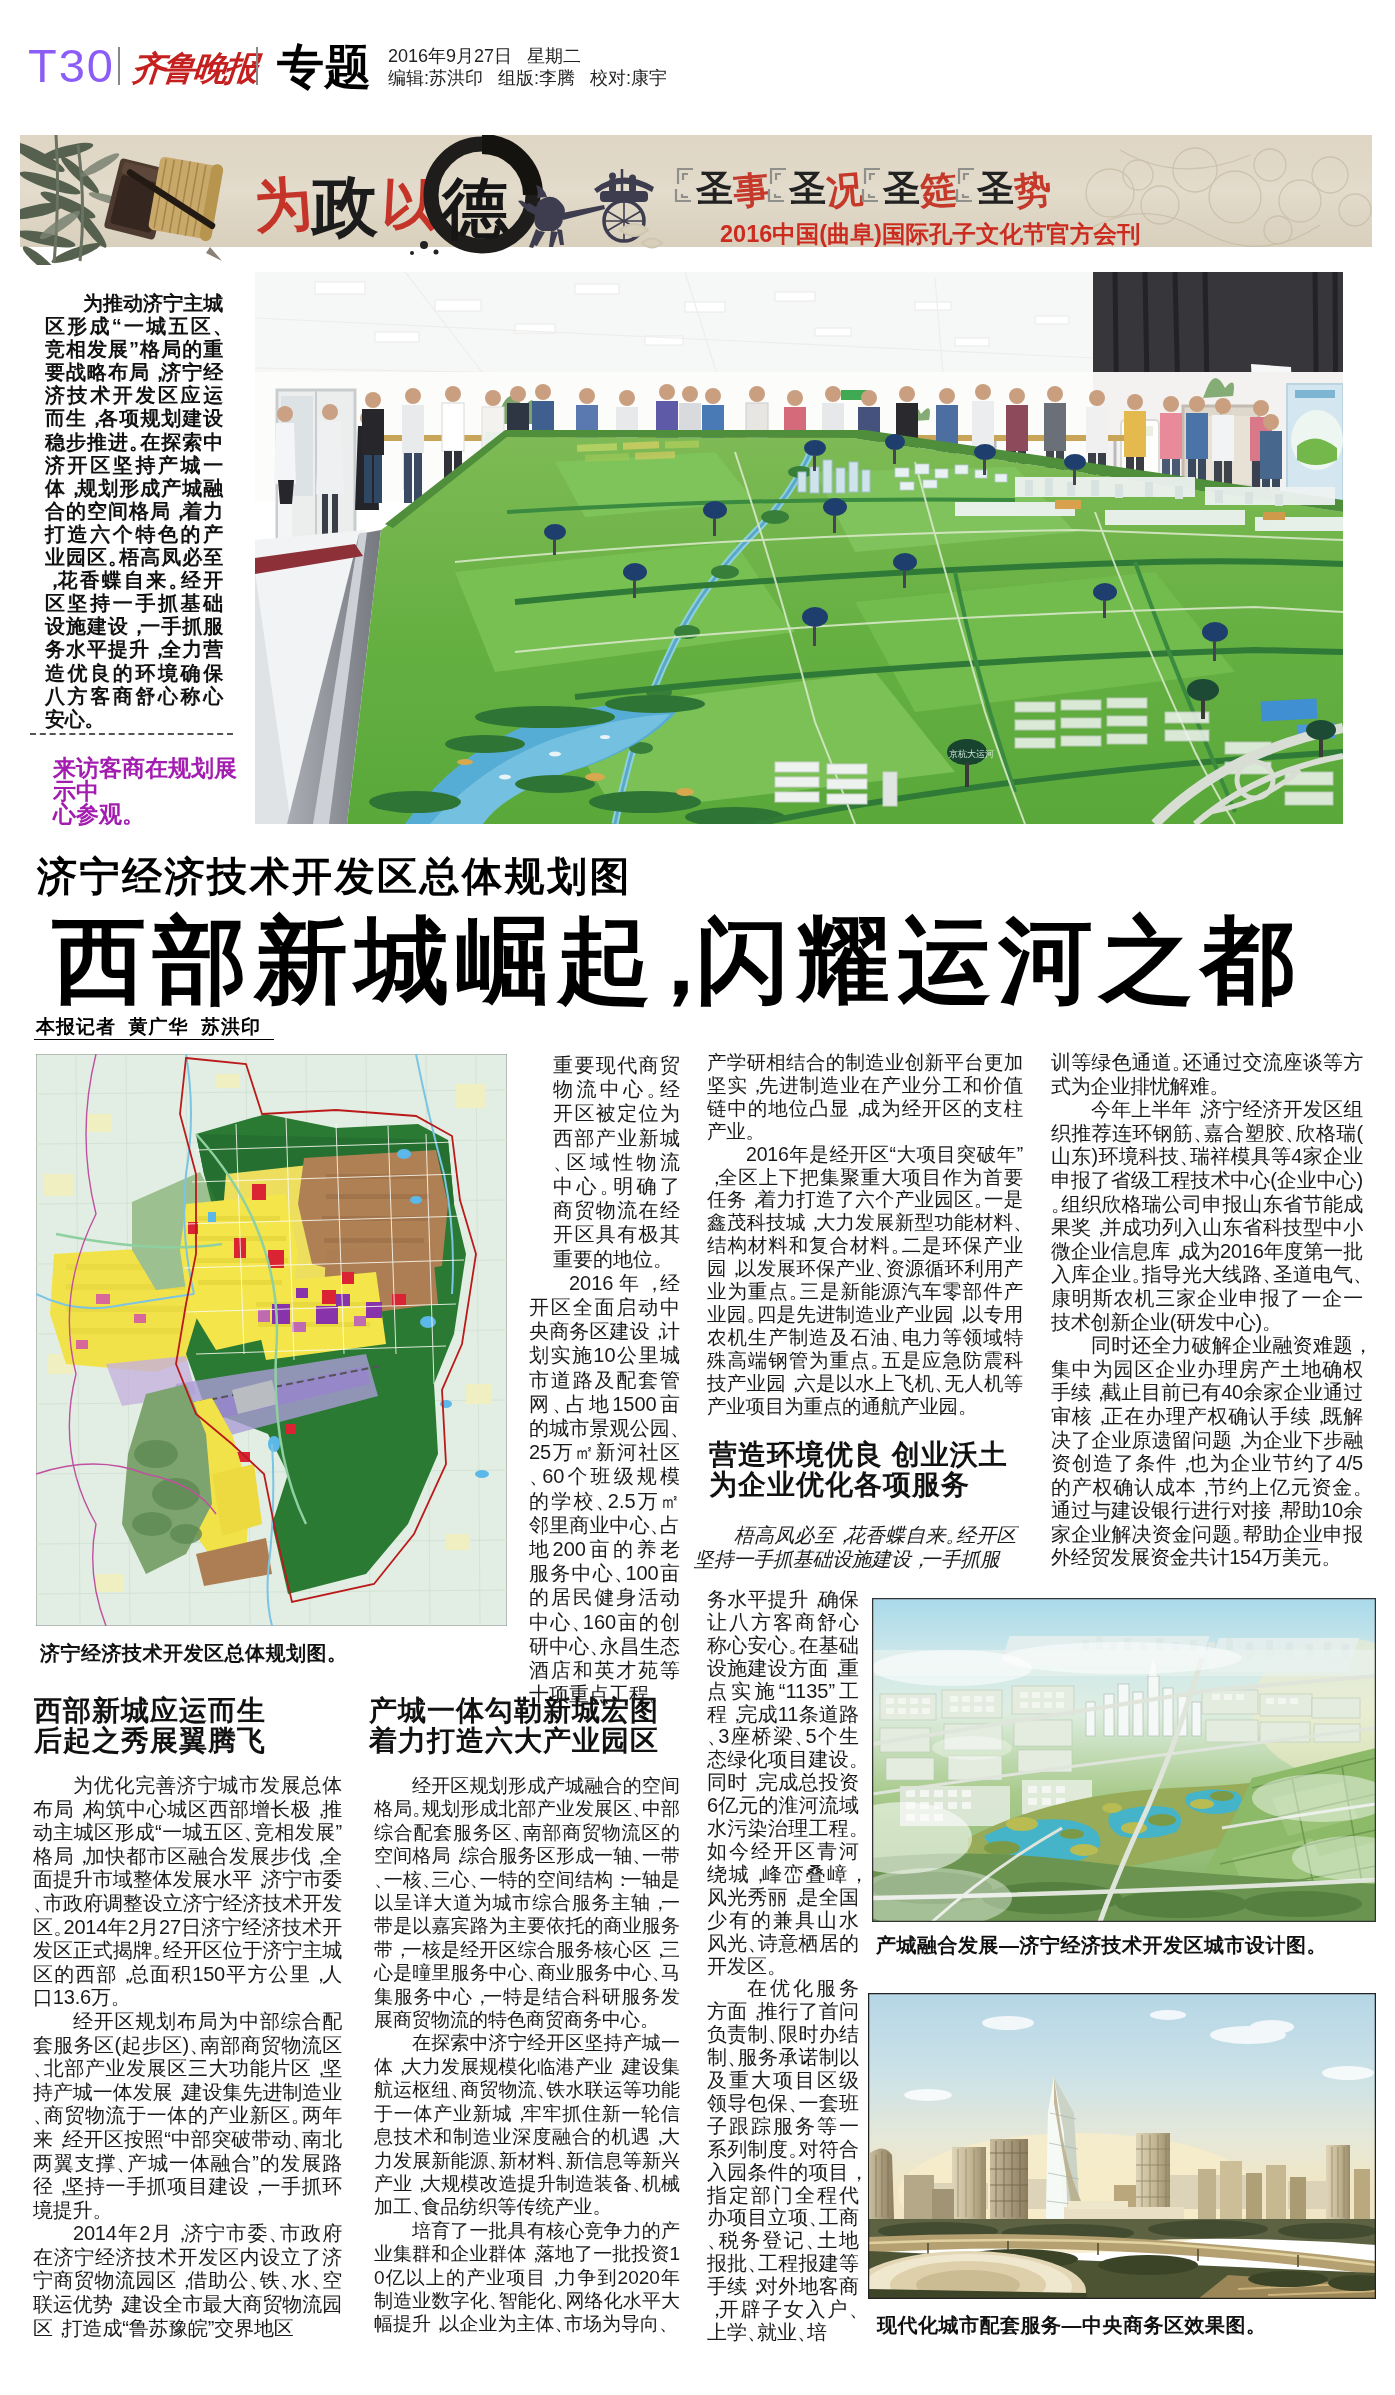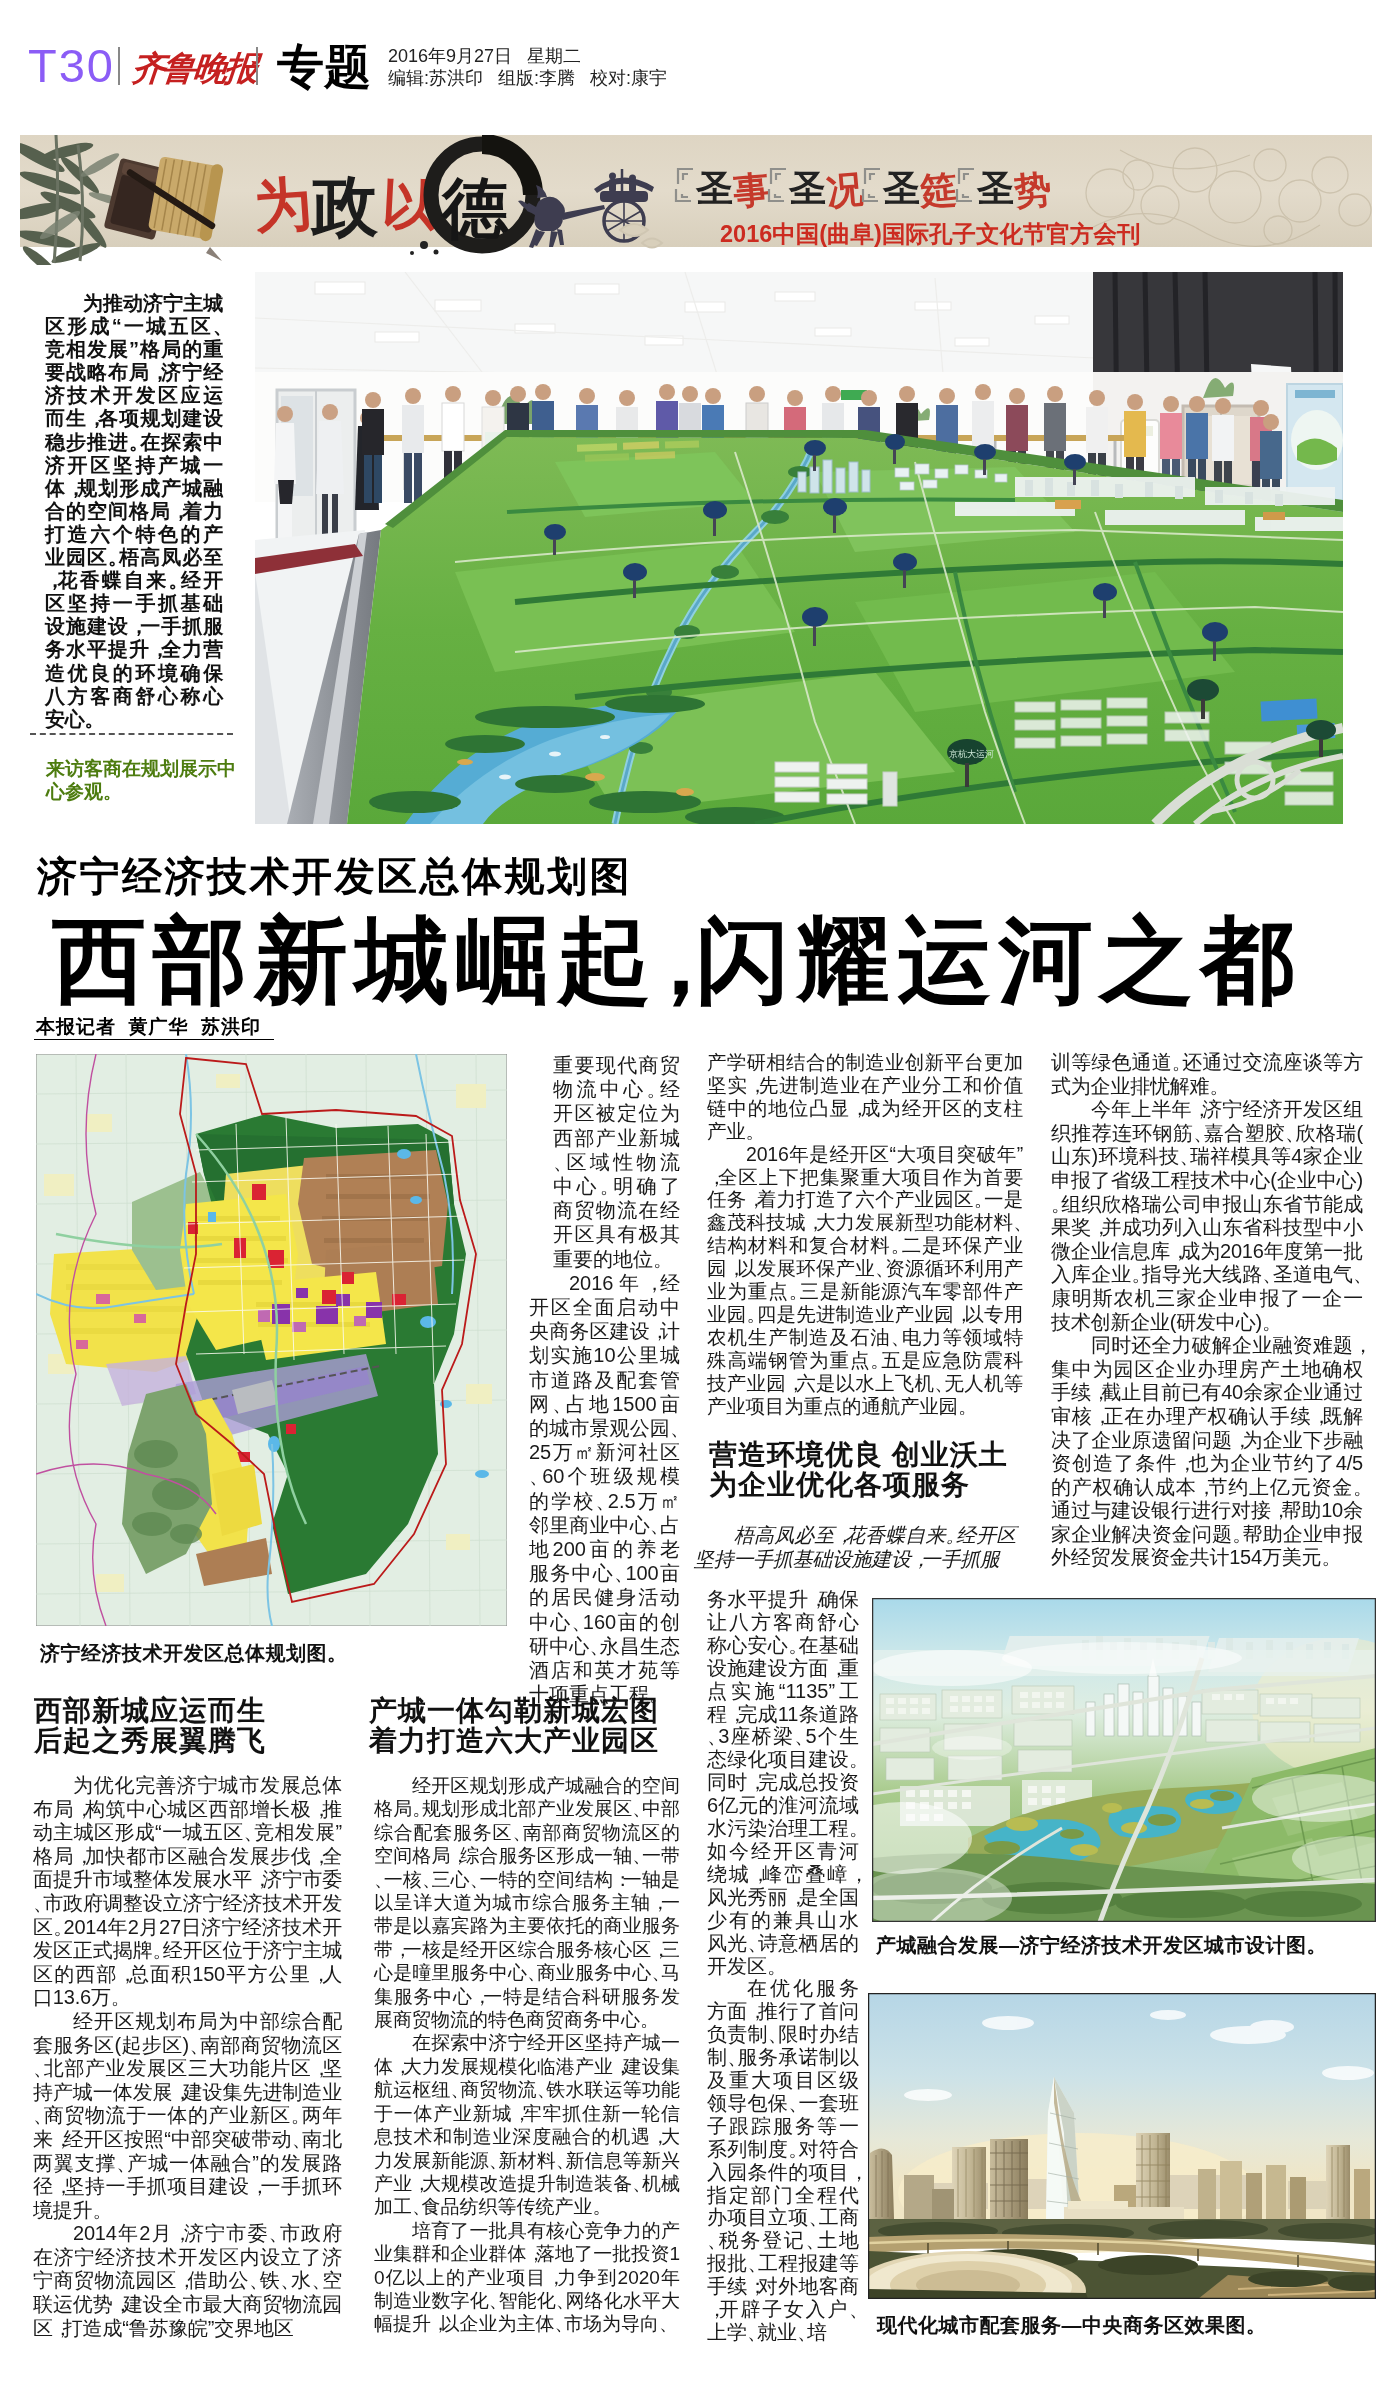--- a/index.html
+++ b/index.html
@@ -200,21 +200,21 @@
   </g>
 </svg>
 </div>
 
 <div class="abs jt" style="left:45px;top:292px;width:178px;font-size:20px;line-height:23.1px;letter-spacing:-0.2px;font-weight:bold;color:#111;">
 <p style="text-indent:38px;">为推动济宁主城区形成“一城五区<span class="p">、</span>竞相发展”格局的重要战略布局<span class="p">，</span>济宁经济技术开发区应运而生<span class="p">，</span>各项规划建设稳步推进<span class="p">。</span>在探索中济开区坚持产城一体<span class="p">，</span>规划形成产城融合的空间格局<span class="p">，</span>着力打造六个特色的产业园区<span class="p">。</span>梧高凤必至<span class="p">，</span>花香蝶自来<span class="p">。</span>经开区坚持一手抓基础设施建设<span class="p">，</span>一手抓服务水平提升<span class="p">，</span>全力营造优良的环境确保八方客商舒心称心安心<span class="p">。</span></p>
 </div>
 
 <div class="abs" style="left:30px;top:733px;width:203px;border-top:2px dashed #555;"></div>
 
-<div class="abs" style="left:46px;top:757px;width:200px;font-size:19px;line-height:23px;font-weight:bold;color:#4d7c0f;letter-spacing:0;">来访客商在规划展示中<br>心参观<span class="p">。</span></div>
+<div class="abs" style="left:53px;top:757px;width:200px;font-size:23px;line-height:23px;font-weight:bold;color:#a21caf;letter-spacing:0;">来访客商在规划展示中<br>心参观<span class="p">。</span></div>
 
 <div class="abs" style="left:37px;top:849px;font-size:40px;font-weight:bold;color:#000;letter-spacing:2.5px;">济宁经济技术开发区总体规划图</div>
 
 <div class="abs" style="left:52px;top:898px;width:1345px;font-size:94px;font-weight:900;color:#000;letter-spacing:7px;white-space:nowrap;">西部新城崛起<span style="letter-spacing:0;margin:0 -0.34em 0 -0.26em;">，</span>闪耀运河之都</div>
 
 <div class="abs" style="left:36px;top:1014px;font-size:19px;font-weight:bold;color:#000;letter-spacing:1px;">本报记者&nbsp;&nbsp;黄广华&nbsp;&nbsp;苏洪印</div>
 
 <div class="abs" style="left:34px;top:1039px;width:240px;border-top:1.5px solid #000;"></div>
 
 <div class="abs" style="left:255px;top:272px;width:1088px;height:552px;">

